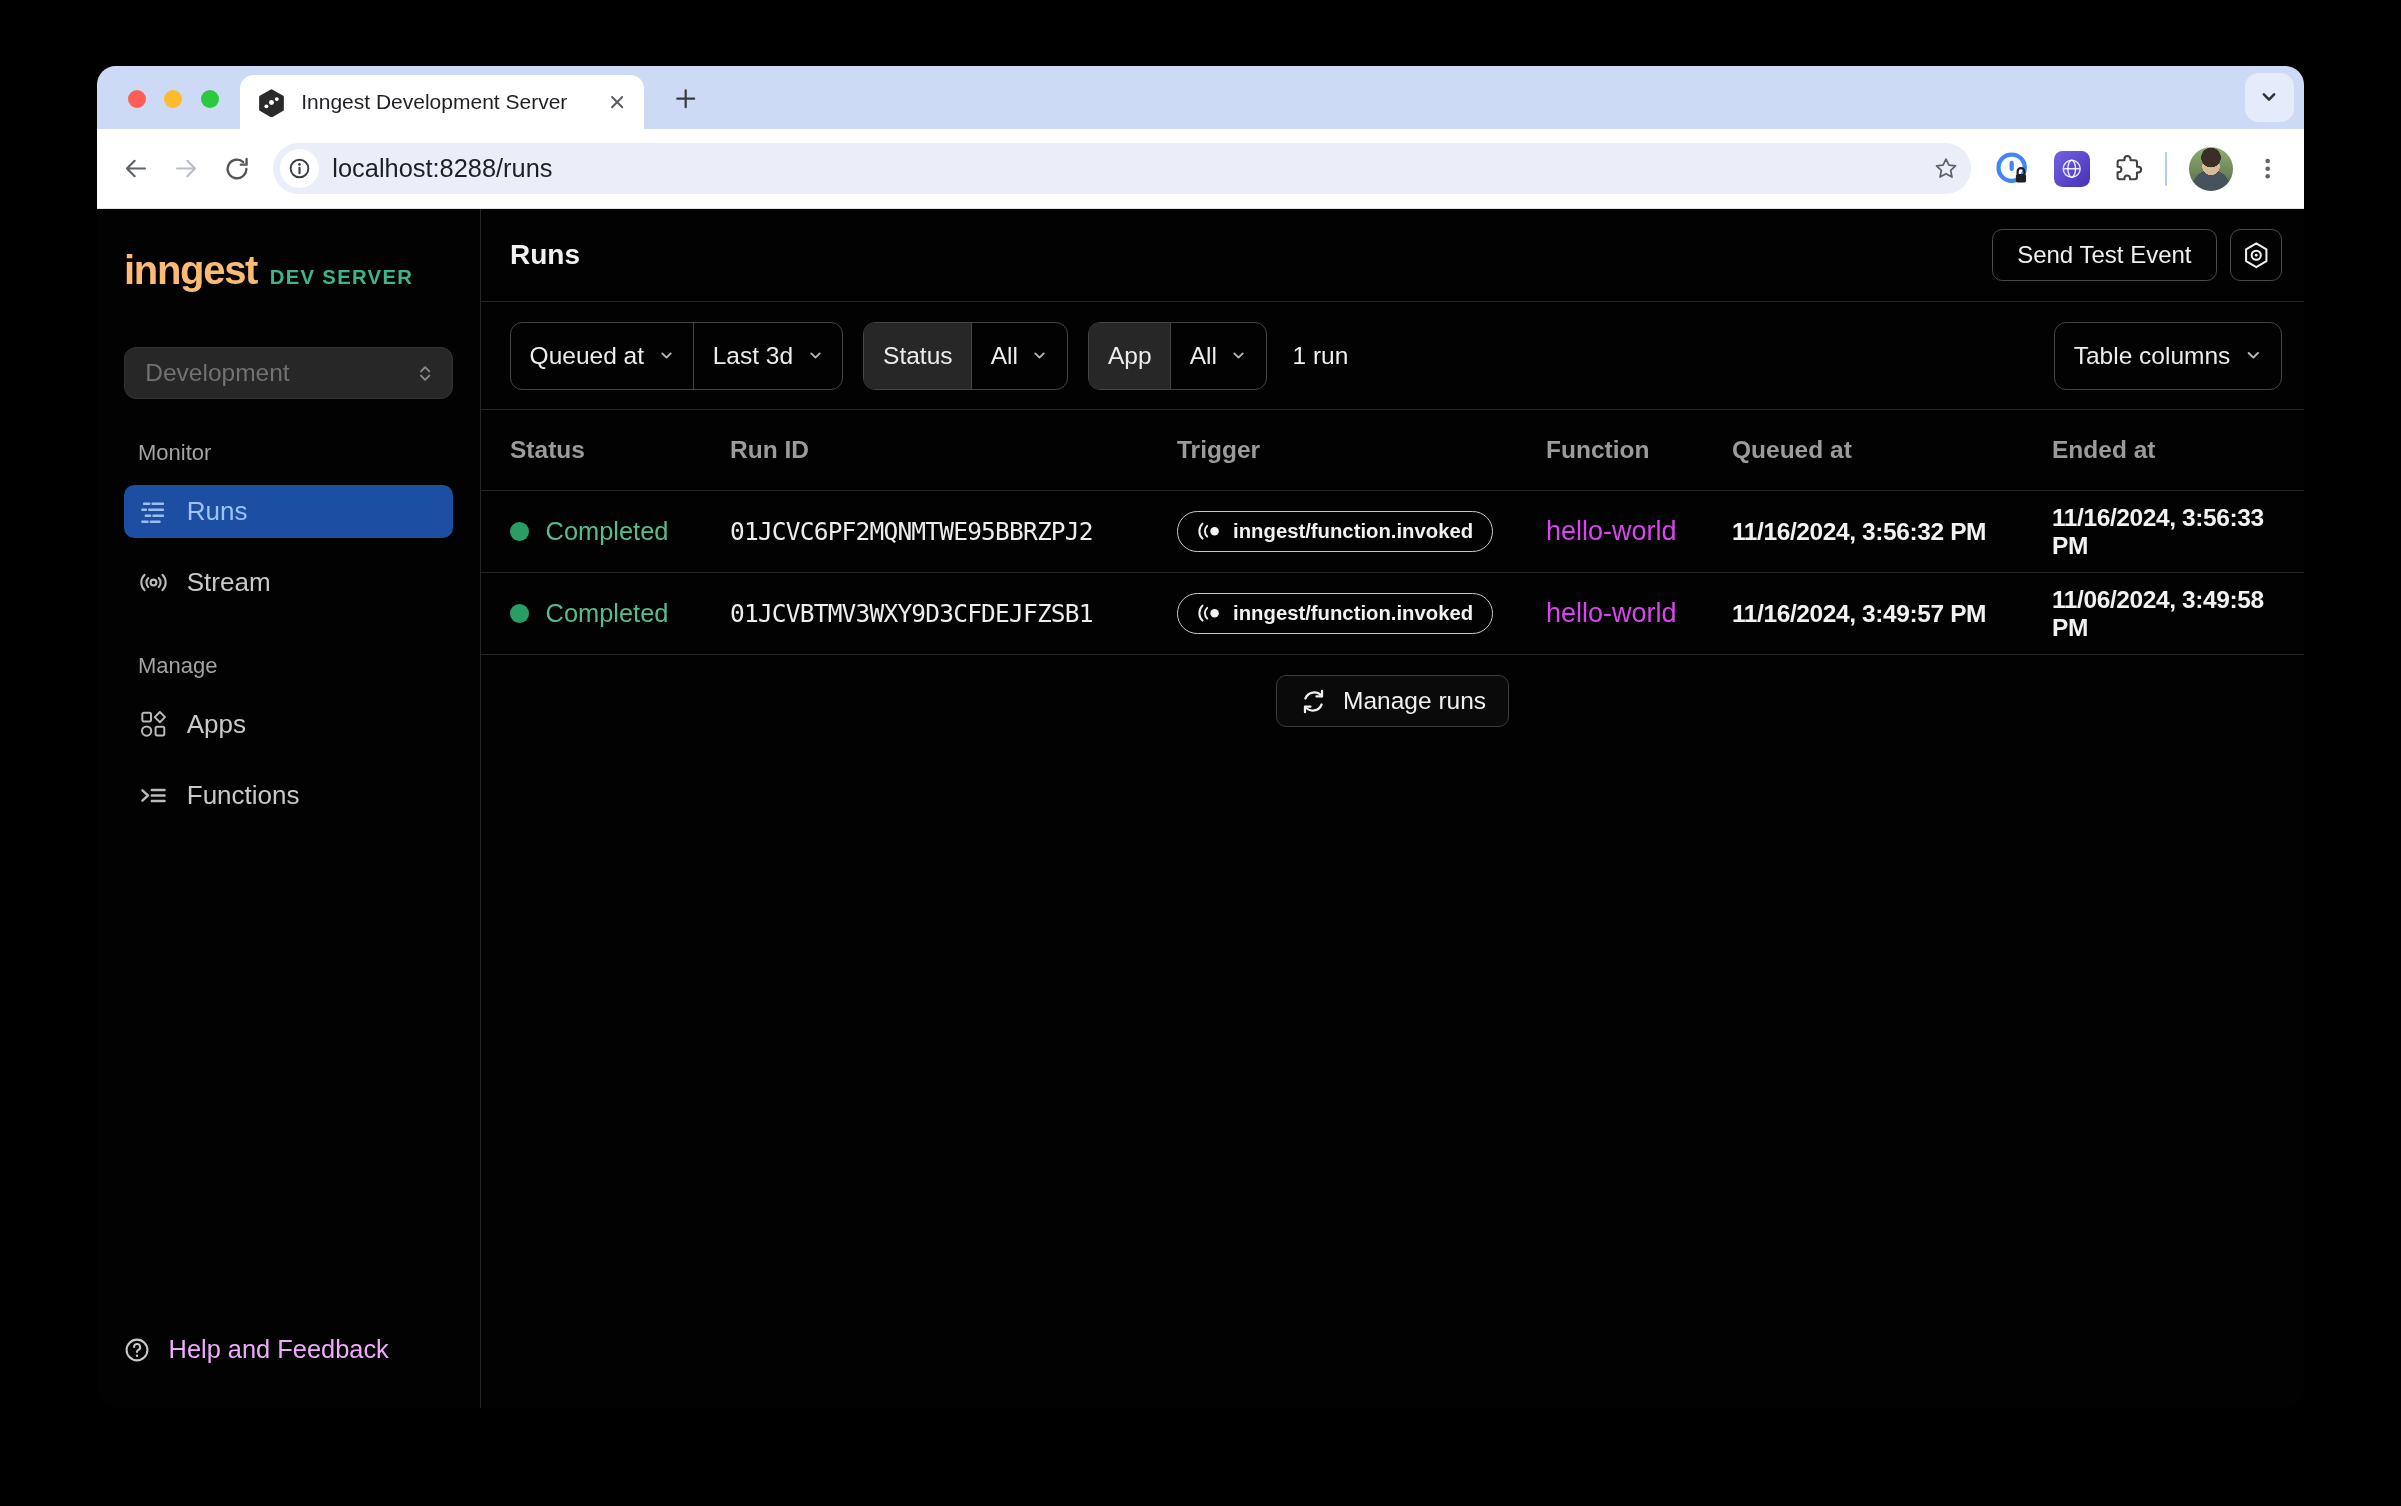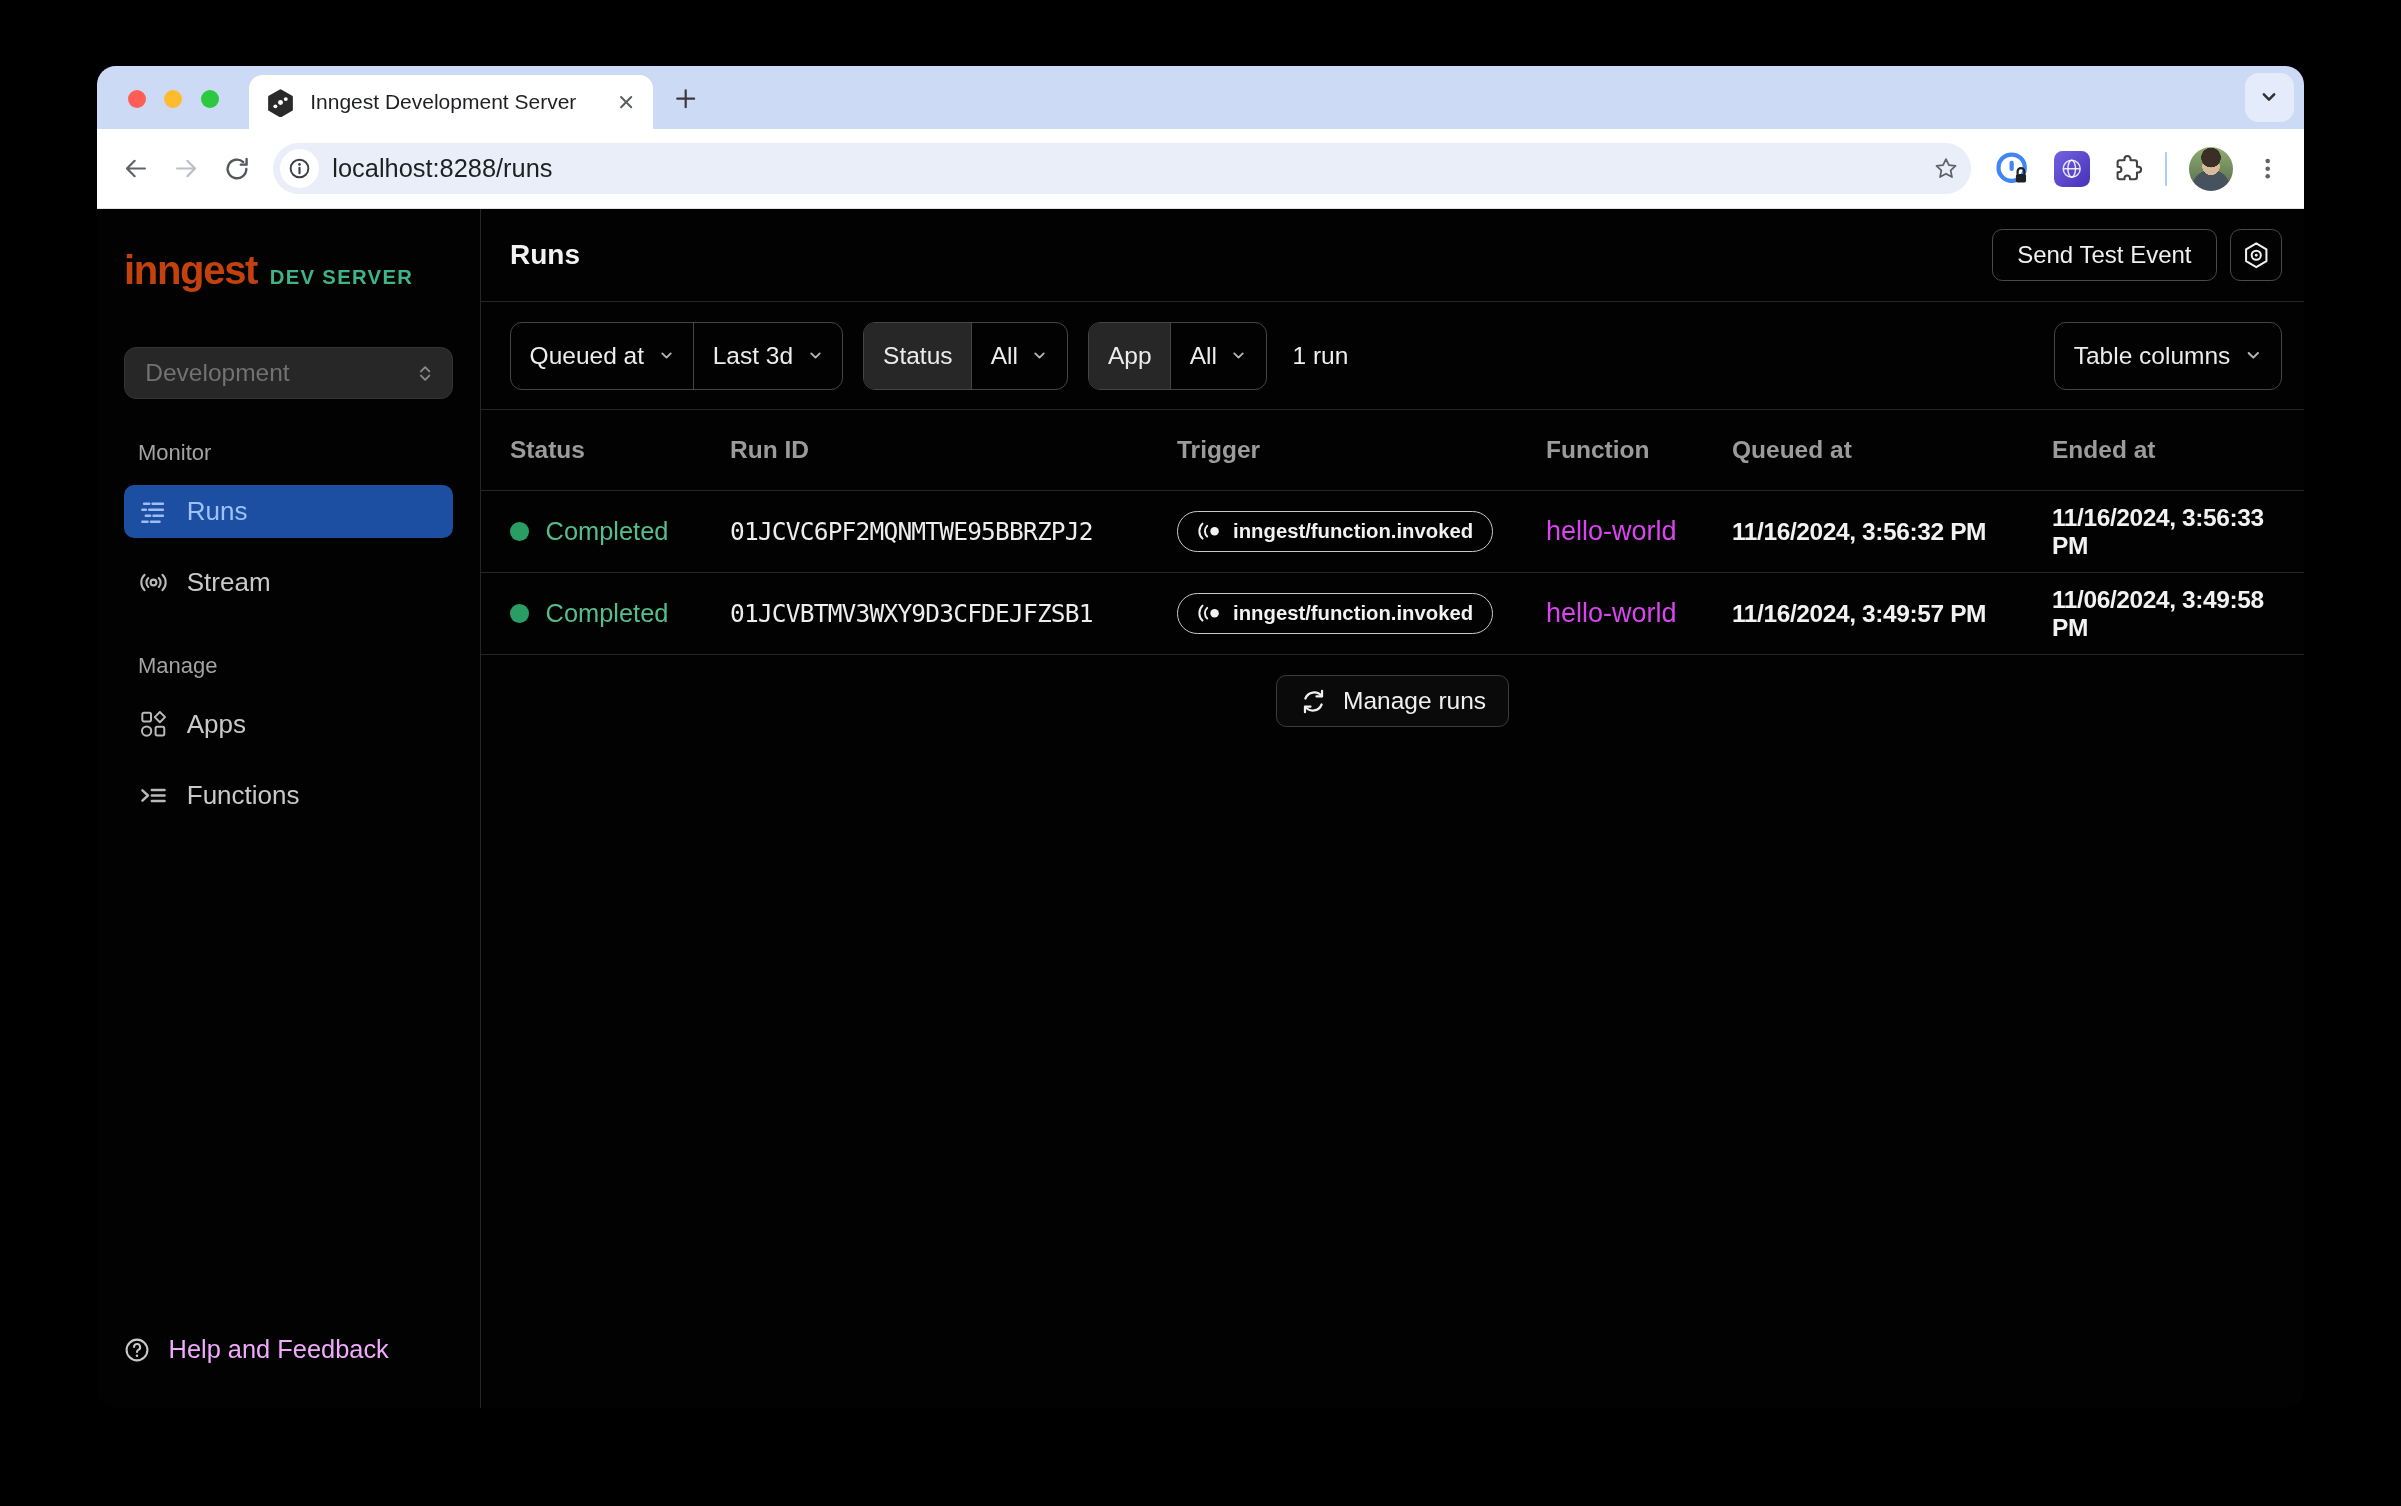--- a/index.html
+++ b/index.html
@@ -24,21 +24,21 @@
   }
 
   
   .tabstrip { position: relative; height: 63px; background: #ccdaf5; flex: none; }
   .traffic { position: absolute; left: 30.5px; top: 24px; display: flex; gap: 18.6px; }
   .traffic span { width: 18px; height: 18px; border-radius: 50%; display: block; }
   .tl-close { background: #ff5e57; }
   .tl-min { background: #febb2e; }
   .tl-max { background: #2bc840; }
   .tab {
-    position: absolute; left: 152px; top: 8.5px; width: 404px; height: 55px;
+    position: absolute; left: 143px; top: 8.5px; width: 404px; height: 55px;
     background: #fff; border-radius: 13.5px 13.5px 0 0;
     display: flex; align-items: center; padding: 0 17px;
   }
   .tab-title { font-size: 21px; color: #1f2023; margin-left: 15.2px; white-space: nowrap; flex: 1; }
   .newtab-btn { position: absolute; left: 574px; top: 18.6px; width: 29px; height: 29px; display: flex; align-items: center; justify-content: center; }
   .strip-chevron-btn {
     position: absolute; right: 10.2px; top: 6.8px; width: 49px; height: 49px;
     border-radius: 13.5px; background: #e4ecfb; display: flex; align-items: center; justify-content: center;
   }
 
@@ -68,21 +68,21 @@
       radial-gradient(circle at 50% 95%, #46525e 0 40%, rgba(0,0,0,0) 41%),
       linear-gradient(180deg, #8fae72, #55684a);
   }
 
   
   .app { flex: 1; display: flex; background: #020202; min-height: 0; }
 
   
   .sidebar { width: 383px; flex: none; display: flex; flex-direction: column; }
   .side-logo { margin: 39px 0 0 27px; display: flex; align-items: baseline; }
-  .logo-text { font-size: 40px; font-weight: 800; letter-spacing: -1.3px; color: #c2410c; }
+  .logo-text { font-size: 40px; font-weight: 800; letter-spacing: -1.3px; color: #fdba74; }
   .logo-badge { font-size: 20.3px; font-weight: 600; letter-spacing: 1.3px; margin-left: 12.7px; color: var(--brand-green, #3eb488); }
   .env-select {
     margin: 54px 27px 0 27px; height: 52px; border-radius: 12px;
     background: #272727; border: 0.8px solid #333;
     display: flex; align-items: center; justify-content: space-between;
     padding: 0 17px 0 20.3px; color: #727272; font-size: 24.5px;
   }
   .section-label { margin: 41px 0 0 41px; font-size: 22px; color: #a3a3a3; }
   .section-label.manage { margin-top: 44px; }
   .nav-item {

